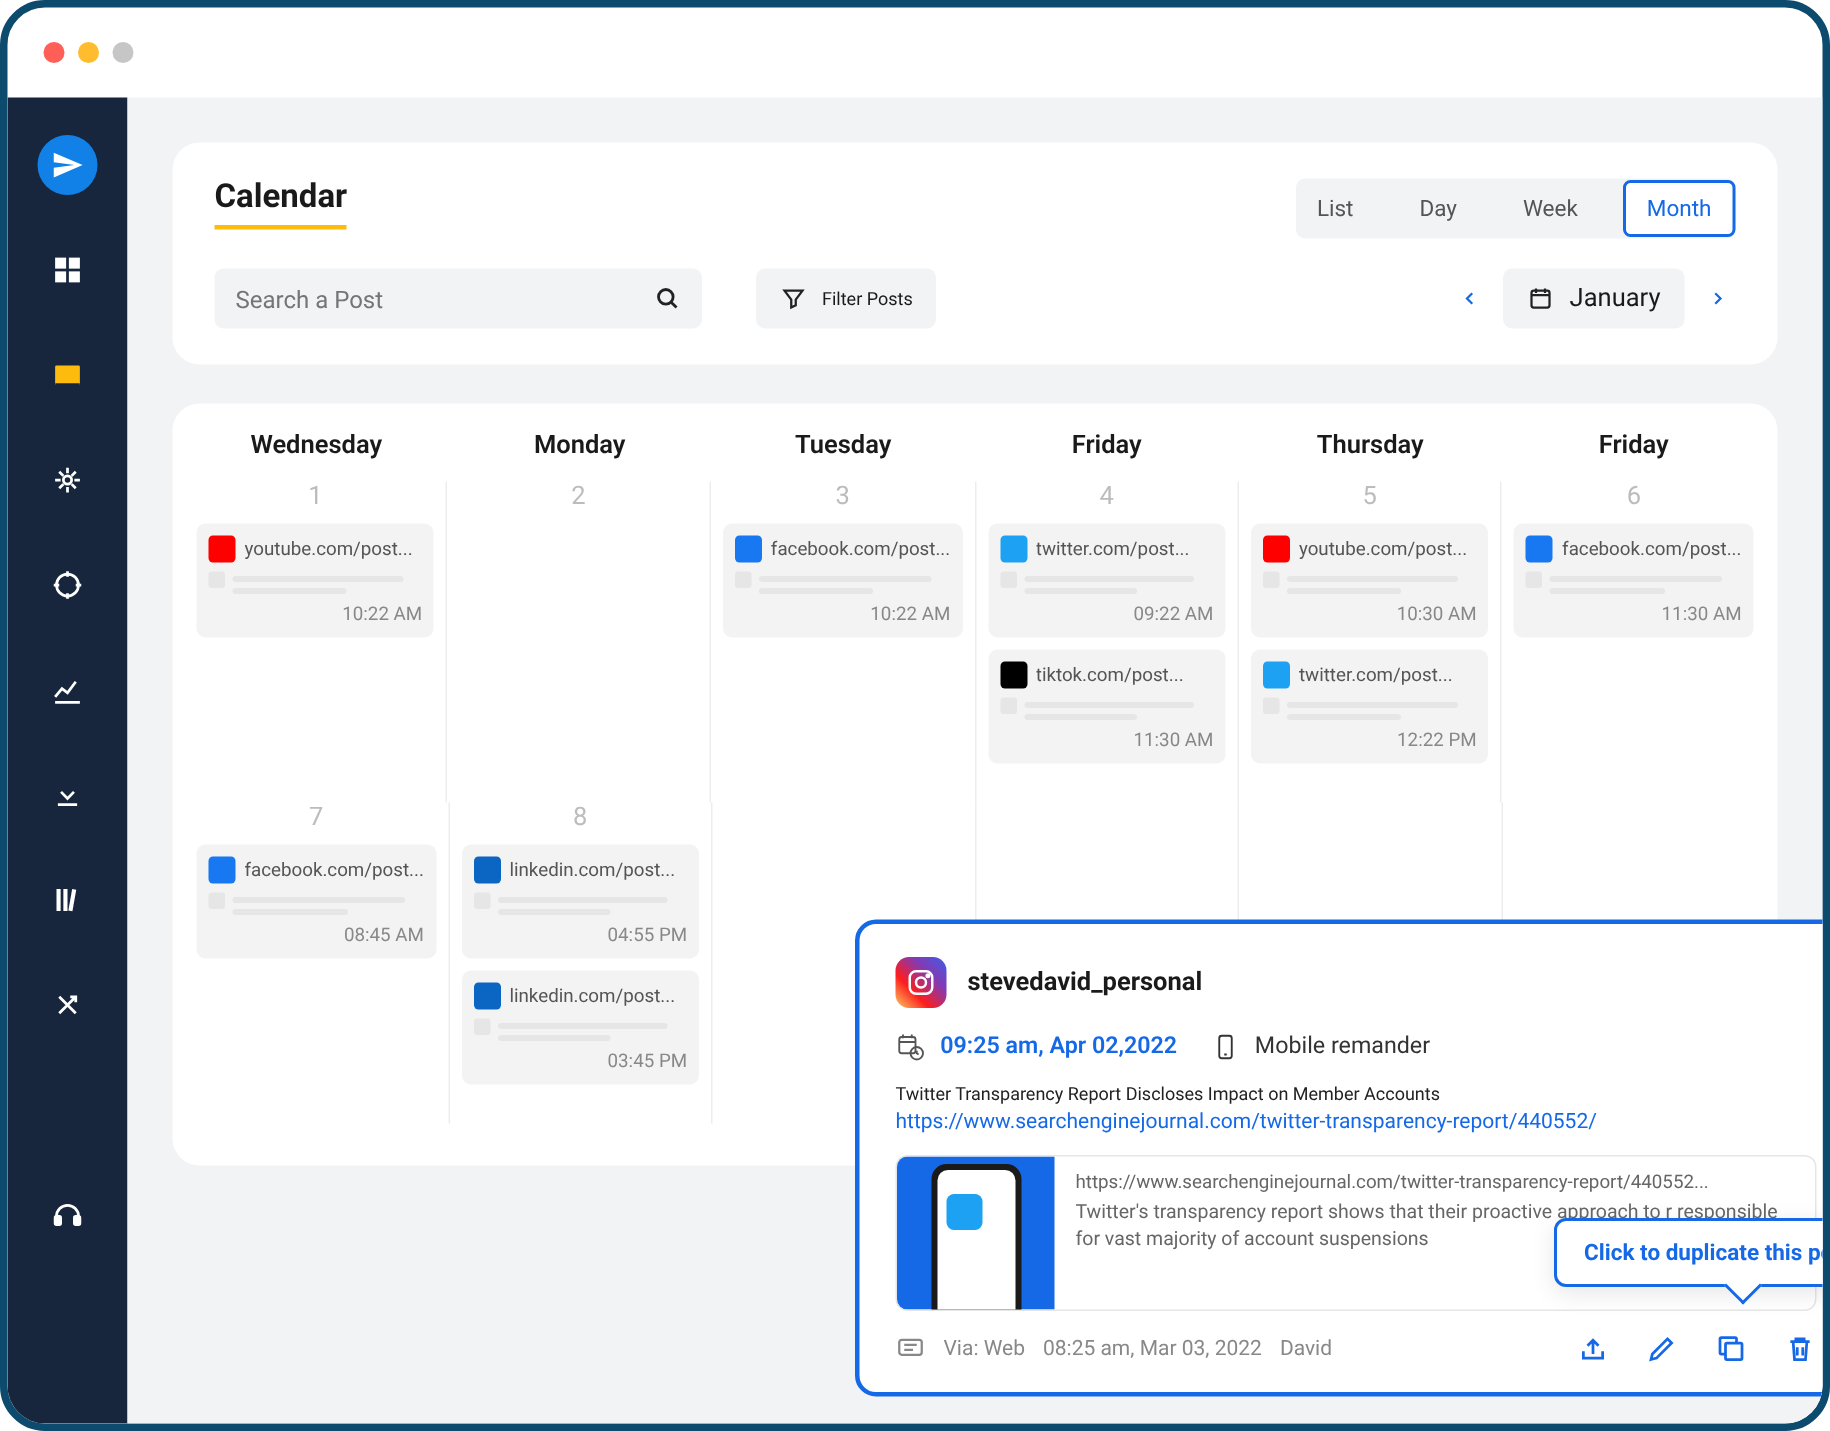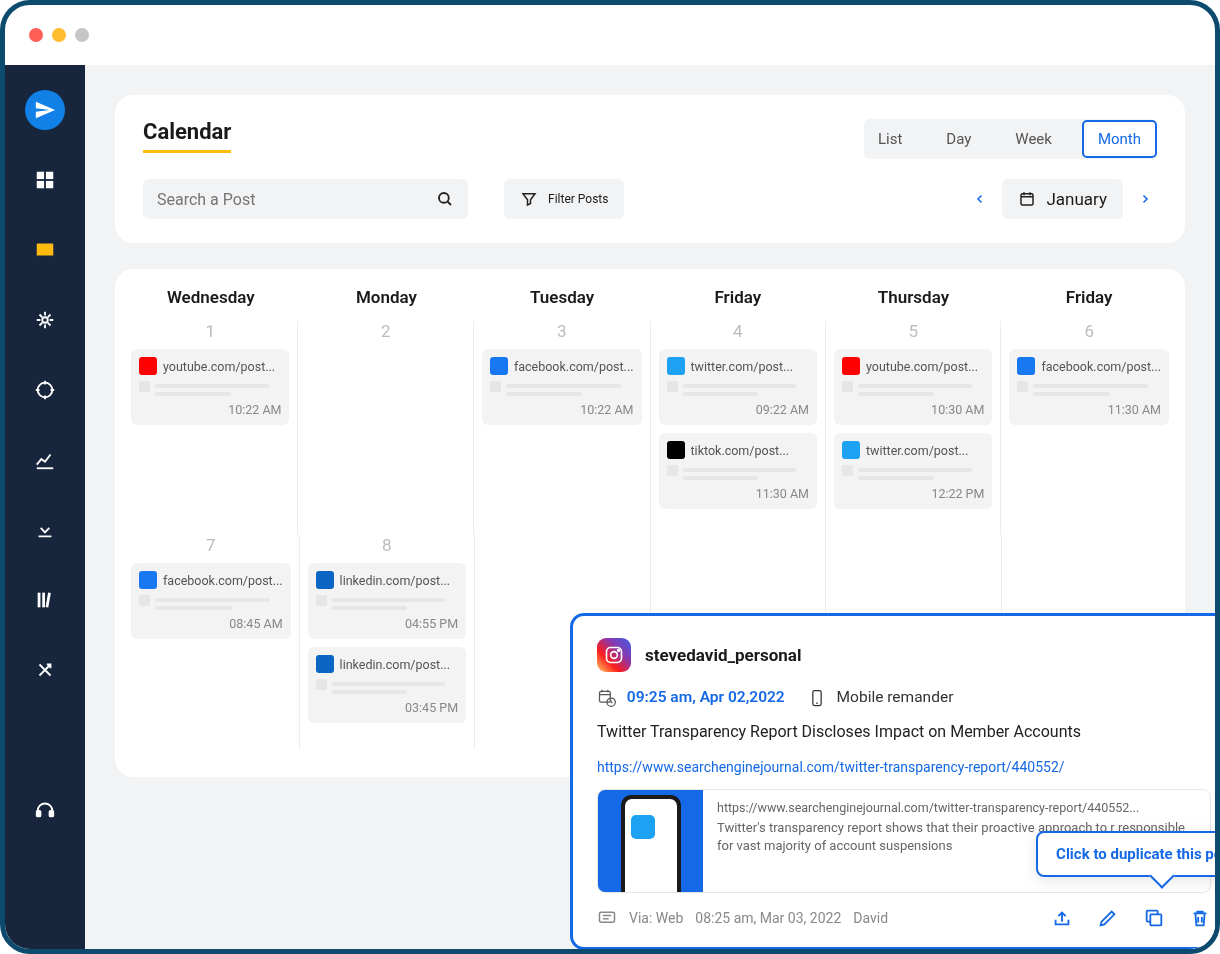--- a/index.html
+++ b/index.html
@@ -48,21 +48,21 @@
   .ptime{text-align:right;font-size:12.5px;color:#888}
   .popup{position:absolute;left:485px;top:548px;width:668px;background:#fff;border:3px solid #1569e6;border-radius:14px;padding:22px 24px 18px 24px;z-index:10}
   .pop-head{display:flex;align-items:center;gap:14px;margin-bottom:16px}
   .pop-ig{width:34px;height:34px;border-radius:9px;background:linear-gradient(45deg,#fccc63,#fd1d1d,#833ab4,#405de6);display:flex;align-items:center;justify-content:center}
   .pop-ig svg{width:20px;height:20px}
   .pop-user{font-weight:700;font-size:17px;color:#1a1a1a}
   .pop-meta{display:flex;align-items:center;gap:22px;margin-bottom:14px;font-size:15.5px}
   .pop-meta .dt{color:#1569e6;font-weight:600}
   .pop-meta .mr{color:#333}
   .pop-meta svg{width:20px;height:20px;vertical-align:middle;margin-right:6px}
-  .pop-body{font-size:16px;color:#222;margin-bottom:18px}
+  .pop-body{font-size:12px;color:#222;margin-bottom:4px}
   .pop-link{font-size:14px;color:#1569e6;margin-bottom:14px;display:block}
   .preview{display:flex;gap:14px;border:1px solid #e6e6e6;border-radius:8px;padding:0;overflow:hidden;margin-bottom:14px}
   .prev-img{width:105px;height:102px;background:#1569e6;display:flex;align-items:center;justify-content:center;flex-shrink:0;position:relative}
   .phone{width:60px;height:108px;background:#1a1a1a;border-radius:10px;position:relative;top:8px}
   .phone::after{content:"";position:absolute;inset:4px;background:#fff;border-radius:7px}
   .phone-tw{position:absolute;top:20px;left:10px;width:24px;height:24px;background:#1da1f2;border-radius:5px;z-index:2}
   .prev-txt{padding:10px 12px 10px 0;font-size:13px;color:#444;flex:1}
   .prev-url{color:#666;font-size:12.5px;margin-bottom:4px;white-space:nowrap;overflow:hidden;text-overflow:ellipsis}
   .prev-title{font-size:15.5px;color:#1a1a1a;margin-bottom:4px}
   .prev-desc{font-size:13px;color:#666;line-height:1.35}

